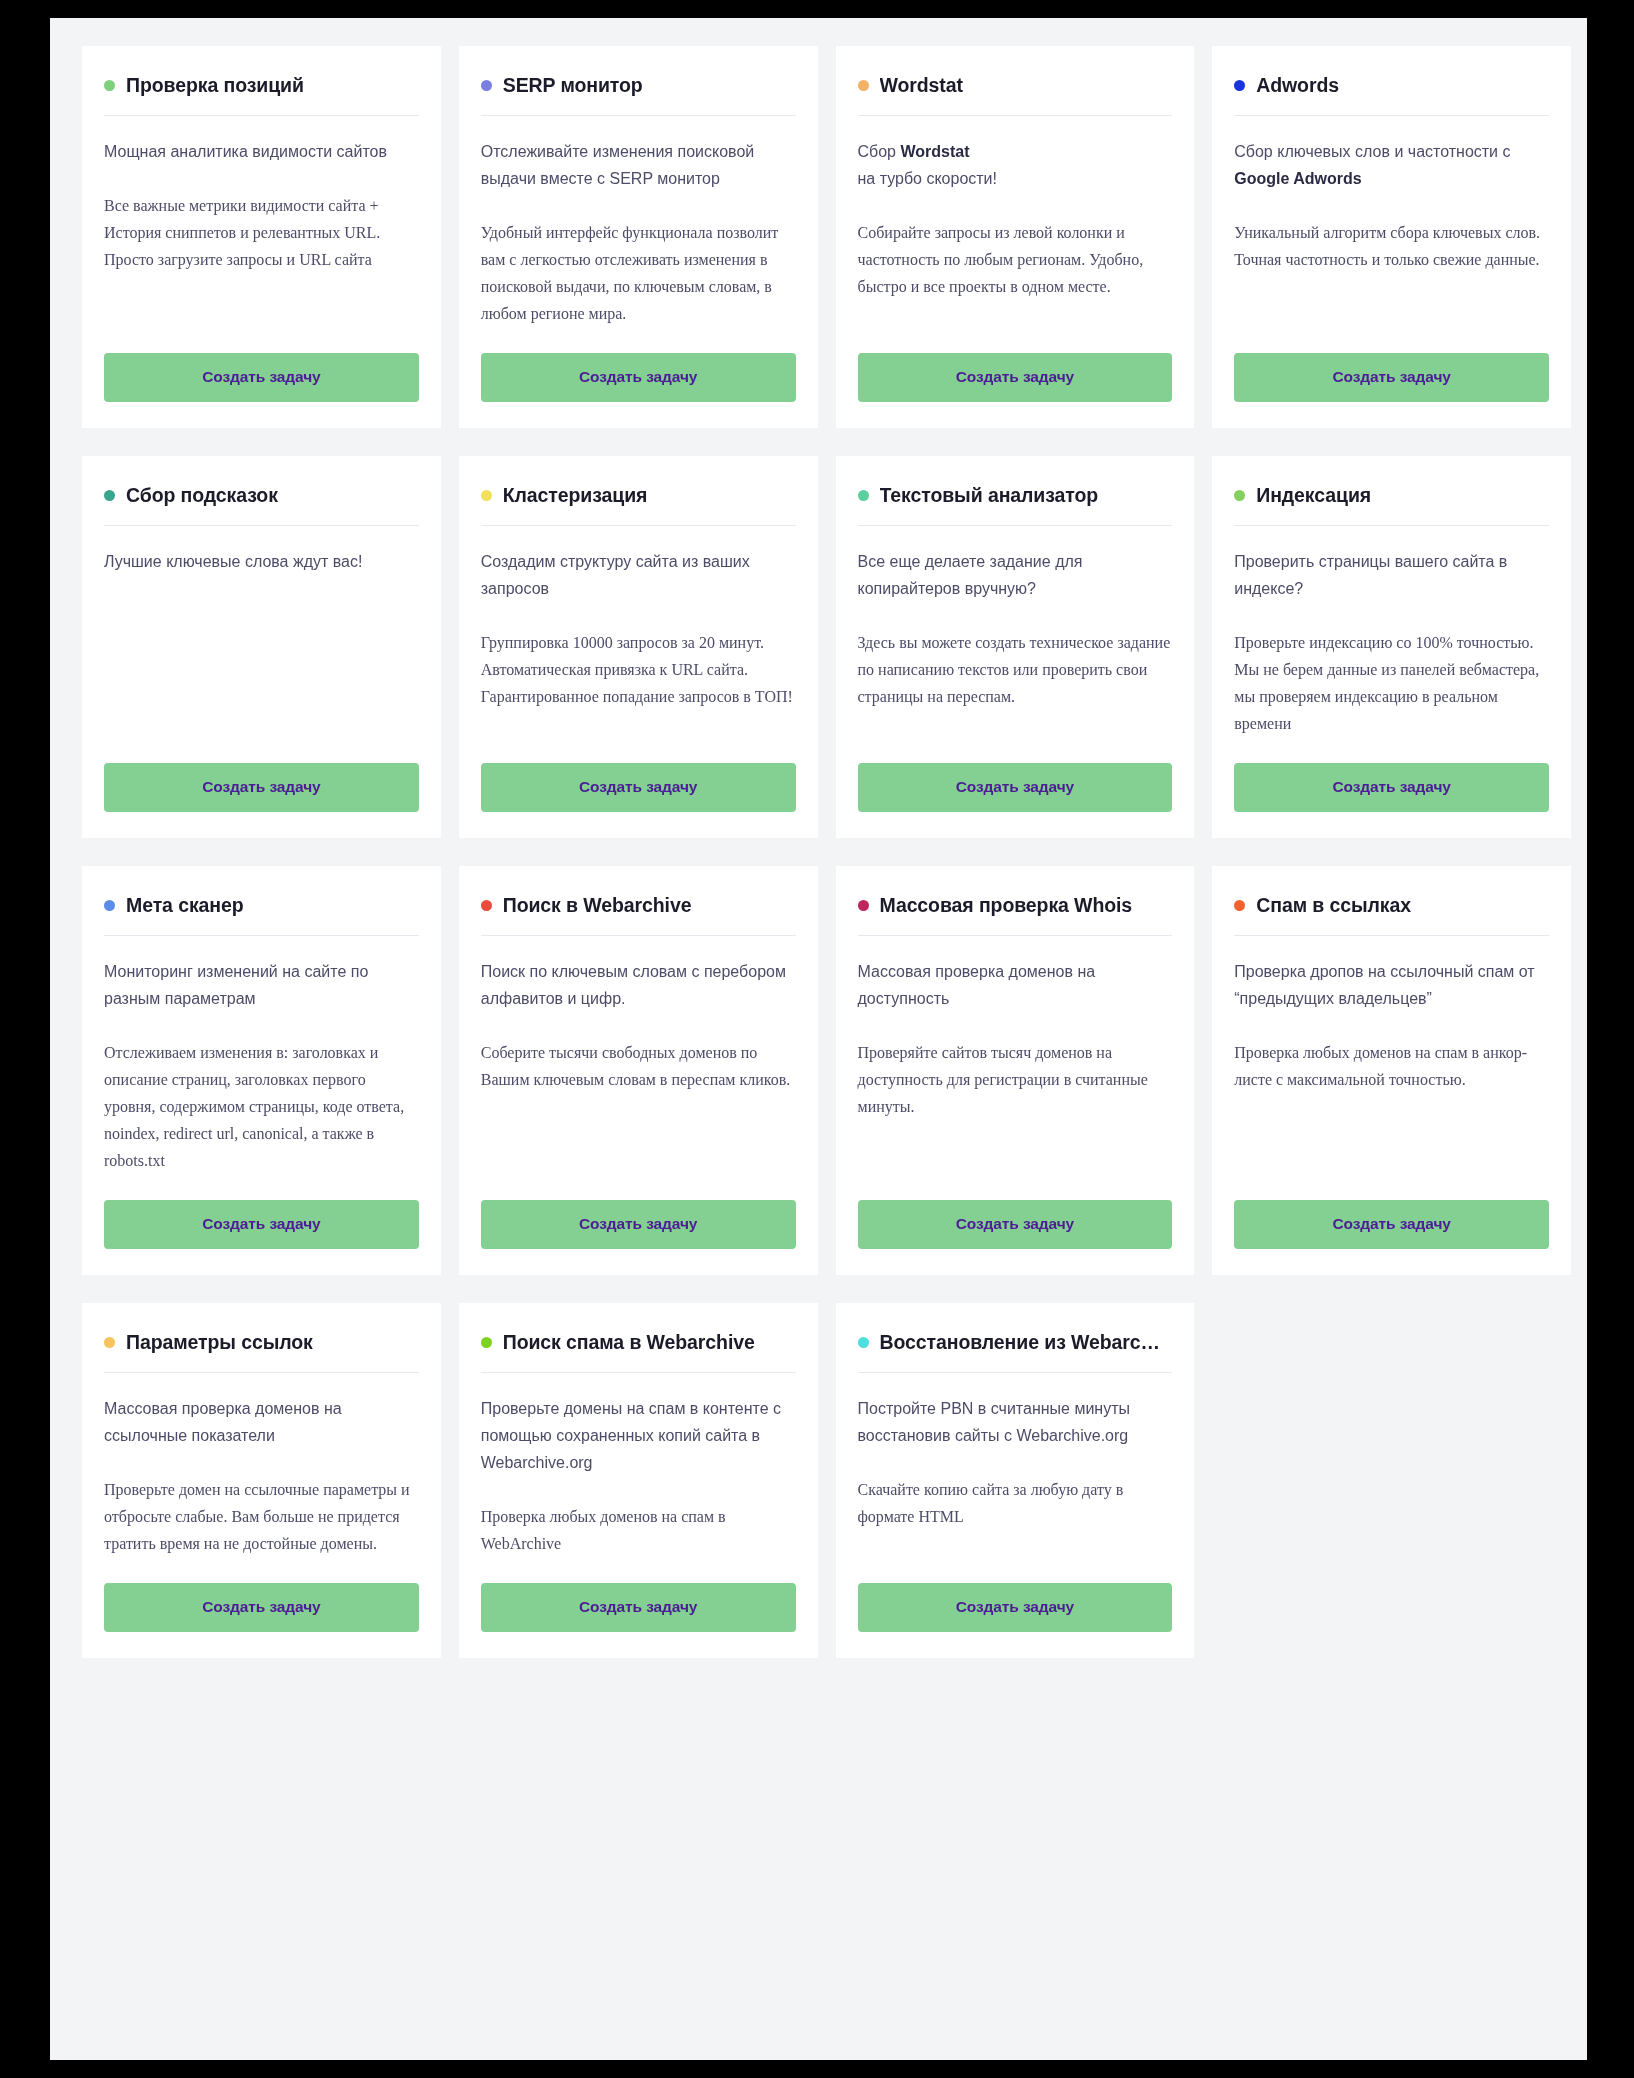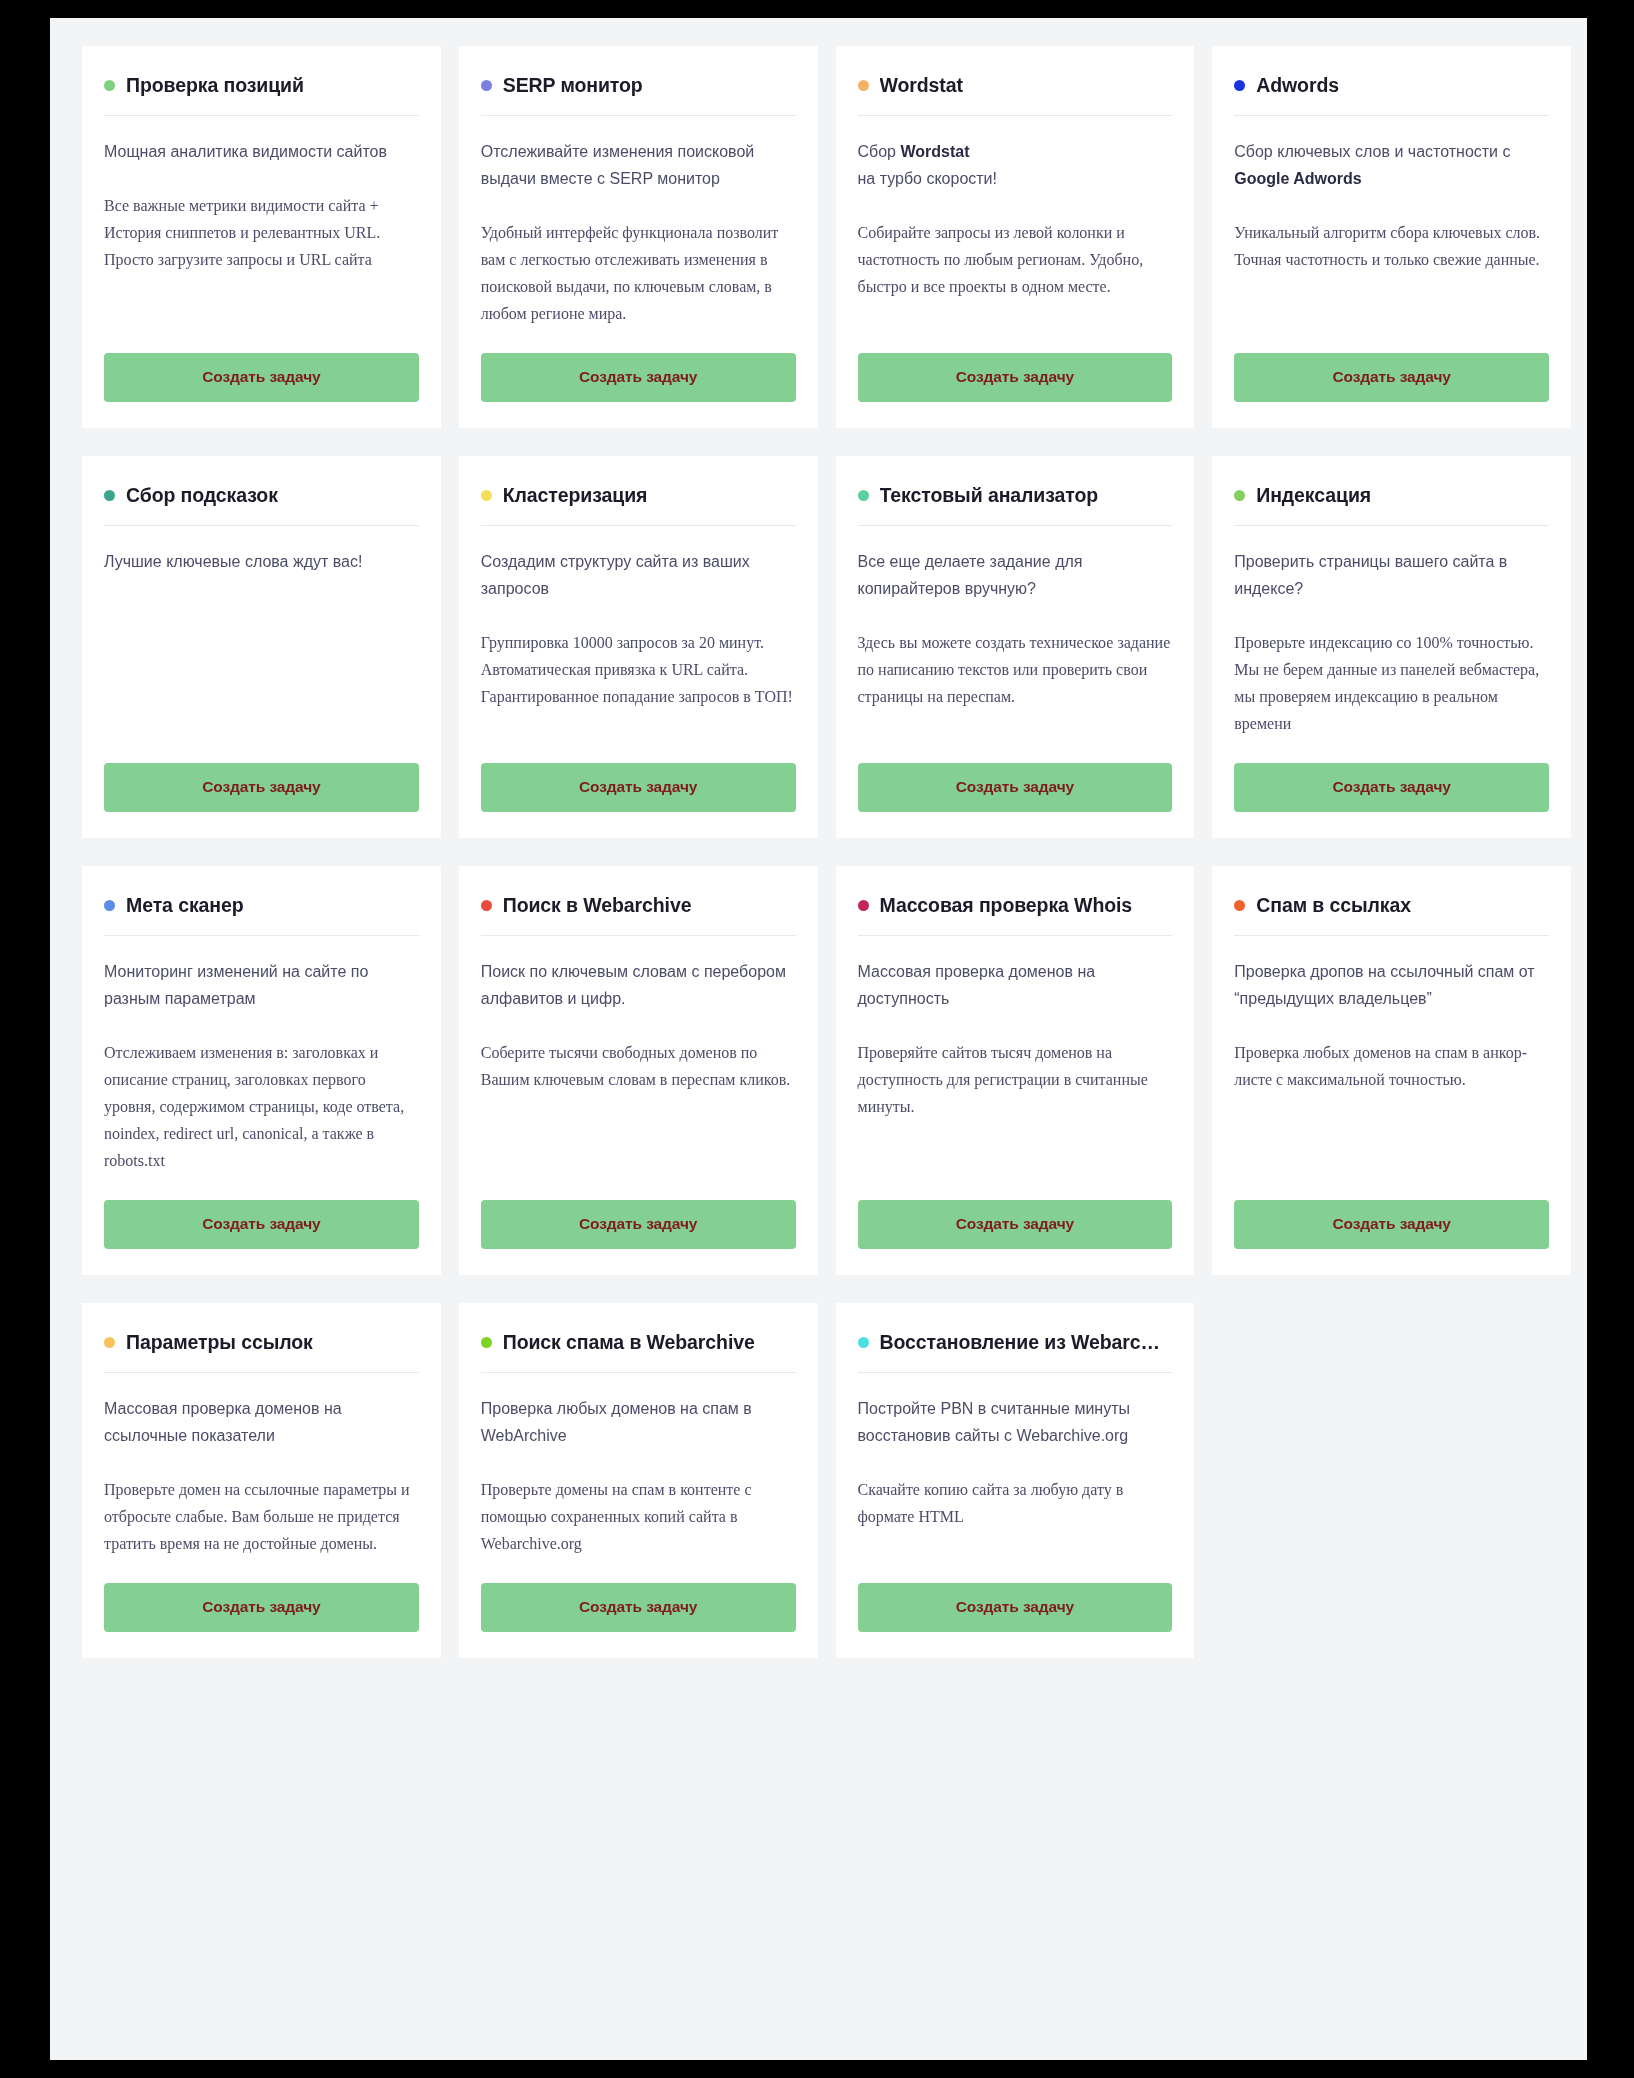--- a/index.html
+++ b/index.html
@@ -82,21 +82,21 @@
   .para + .para { margin-top: 27px; font-family: Liberation Serif, serif; }
 
   .para b { color: #2a2a44; font-weight: bold; }
 
   .cta {
     margin-top: 26px;
     display: block;
     width: 100%;
     border: none;
     background: #84cf92;
-    color: #7f1d1d;
+    color: #4c1d95;
     font-family: "Liberation Sans", "DejaVu Sans", sans-serif;
     font-size: 15.5px;
     font-weight: bold;
     padding: 15px 0 16px 0;
     border-radius: 4px;
     cursor: pointer;
     text-align: center;
     letter-spacing: -0.1px;
   }
 </style>
@@ -260,22 +260,22 @@
         </div>
         <button class="cta">Создать задачу</button>
       </div>
       <div class="card row4">
         <div class="card-head">
           <span class="dot" style="background: rgb(126, 211, 33);"></span>
           <span class="card-title">Поиск спама в Webarchive</span>
         </div>
         <div class="divider"></div>
         <div class="card-body">
+          <p class="para">Проверьте домены на спам в контенте с помощью сохраненных копий сайта в Webarchive.org</p>
           <p class="para">Проверка любых доменов на спам в WebArchive</p>
-          <p class="para">Проверьте домены на спам в контенте с помощью сохраненных копий сайта в Webarchive.org</p>
         </div>
         <button class="cta">Создать задачу</button>
       </div>
       <div class="card row4">
         <div class="card-head">
           <span class="dot" style="background: rgb(77, 222, 222);"></span>
           <span class="card-title">Восстановление из Webarc…</span>
         </div>
         <div class="divider"></div>
         <div class="card-body">

